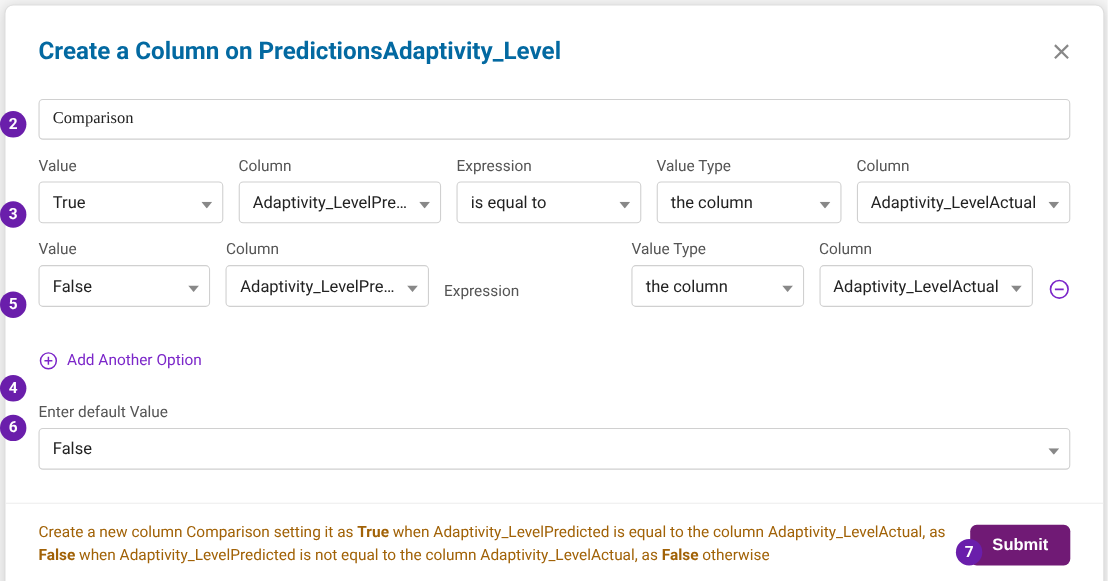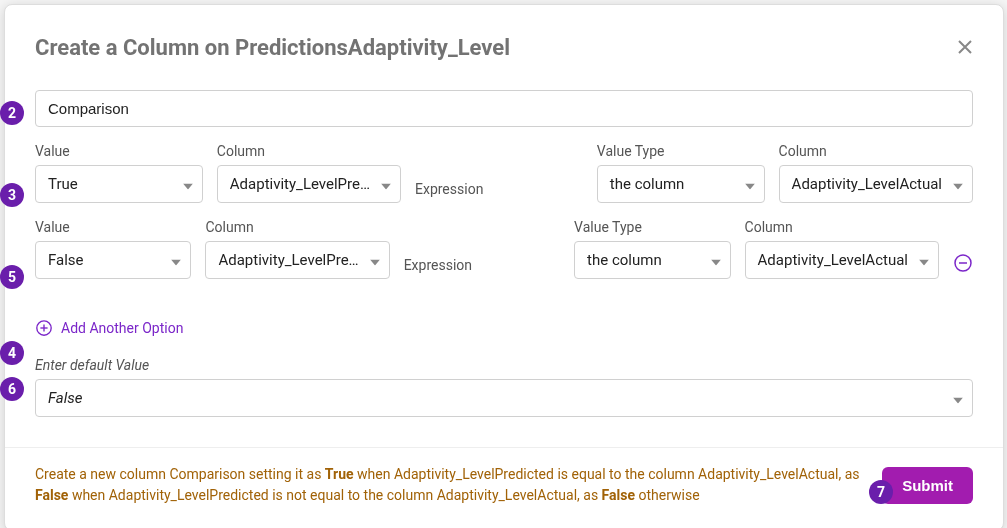--- a/index.html
+++ b/index.html
@@ -1,39 +1,39 @@
 <!DOCTYPE html>
 <html><head>
 <meta charset="utf-8">
 <style>
 * { box-sizing: border-box; margin: 0; padding: 0; }
 body { font-family: -apple-system, BlinkMacSystemFont, "Segoe UI", Roboto, sans-serif; background: #f5f5f5; padding: 4px; }
 .modal { width: 1000px; background: #fff; border-radius: 8px; box-shadow: 0 2px 12px rgba(0,0,0,0.15); position: relative; border: 1px solid #ddd; }
 .modal-header { display: flex; justify-content: space-between; align-items: center; padding: 30px 30px 0 30px; }
-.modal-title { color: #737373; font-size: 22px; font-weight: 700; }
+.modal-title { color: #0369a1; font-size: 22px; font-weight: 700; }
 .close-x { color: #888; font-size: 20px; cursor: pointer; line-height: 1; }
 .modal-body { padding: 30px 30px 20px 30px; }
 .label { color: #555; font-size: 14px; margin-bottom: 6px; display: block; }
-.text-input { width: 100%; border: 1px solid #d0d0d0; border-radius: 4px; padding: 9px 12px; font-size: 15px; color: #222; }
+.text-input { width: 100%; border: 1px solid #d0d0d0; border-radius: 4px; padding: 9px 12px; font-size: 15px; color: #222; font-family: Liberation Serif, serif; }
 .row { display: flex; gap: 14px; margin-top: 16px; align-items: flex-end; }
 .field { flex: 1; display: flex; flex-direction: column; }
 .select { border: 1px solid #d0d0d0; border-radius: 4px; padding: 9px 30px 9px 12px; font-size: 15px; color: #222; background: #fff; position: relative; white-space: nowrap; overflow: hidden; text-overflow: ellipsis; cursor: pointer; }
 .select-wrap { position: relative; }
 .caret { position: absolute; right: 10px; top: 50%; transform: translateY(-50%); pointer-events: none; }
 .caret svg { width: 10px; height: 6px; fill: #888; }
 .remove-btn { flex: 0 0 auto; display: flex; align-items: center; justify-content: center; padding-bottom: 6px; cursor: pointer; }
 .remove-btn svg { width: 20px; height: 20px; stroke: #7b26c9; fill: none; stroke-width: 1.5; }
 .add-link { display: inline-flex; align-items: center; gap: 8px; color: #7b26c9; font-size: 14px; margin-top: 40px; cursor: pointer; }
 .add-link svg { width: 18px; height: 18px; stroke: #7b26c9; fill: none; stroke-width: 1.5; }
-.default-section { margin-top: 16px; font-style: italic; }
+.default-section { margin-top: 26px; }
 .full-select { width: 100%; }
 .modal-footer { display: flex; justify-content: space-between; align-items: center; padding: 16px 30px 24px 30px; border-top: 1px solid #eee; gap: 18px; margin-top: 10px; }
 .summary { font-size: 14px; color: #a16207; line-height: 1.5; flex: 1; }
 .summary b { font-weight: 700; }
-.submit-btn { background: #a21caf; color: #fff; border: none; border-radius: 6px; padding: 10px 20px; font-size: 15px; font-weight: 600; cursor: pointer; flex: 0 0 auto; }
+.submit-btn { background: #701a75; color: #fff; border: none; border-radius: 6px; padding: 10px 20px; font-size: 15px; font-weight: 600; cursor: pointer; flex: 0 0 auto; }
 .badge { position: absolute; width: 24px; height: 24px; background: #6a1eab; color: #fff; border-radius: 50%; display: flex; align-items: center; justify-content: center; font-size: 14px; font-weight: 700; z-index: 10; }
 </style>
 </head>
 <body>
 
 <div class="modal">
 
   <div class="badge" style="left:-5px; top:96px;">2</div>
   <div class="badge" style="left:-5px; top:178px;">3</div>
   <div class="badge" style="left:-5px; top:260px;">5</div>
@@ -68,20 +68,26 @@
         <span class="label">Column</span>
         <div class="select-wrap">
           <div class="select">Adaptivity_LevelPre…</div>
           <span class="caret"><svg viewBox="0 0 10 6">
                 <path d="M0 0 L5 6 L10 0 Z"></path>
               </svg></span>
         </div>
       </div>
       <div class="field">
         <span class="label">Expression</span>
+        <div class="select-wrap">
+          <div class="select">is equal to</div>
+          <span class="caret"><svg viewBox="0 0 10 6">
+                <path d="M0 0 L5 6 L10 0 Z"></path>
+              </svg></span>
+        </div>
       </div>
       <div class="field">
         <span class="label">Value Type</span>
         <div class="select-wrap">
           <div class="select">the column</div>
           <span class="caret"><svg viewBox="0 0 10 6">
                 <path d="M0 0 L5 6 L10 0 Z"></path>
               </svg></span>
         </div>
       </div>

